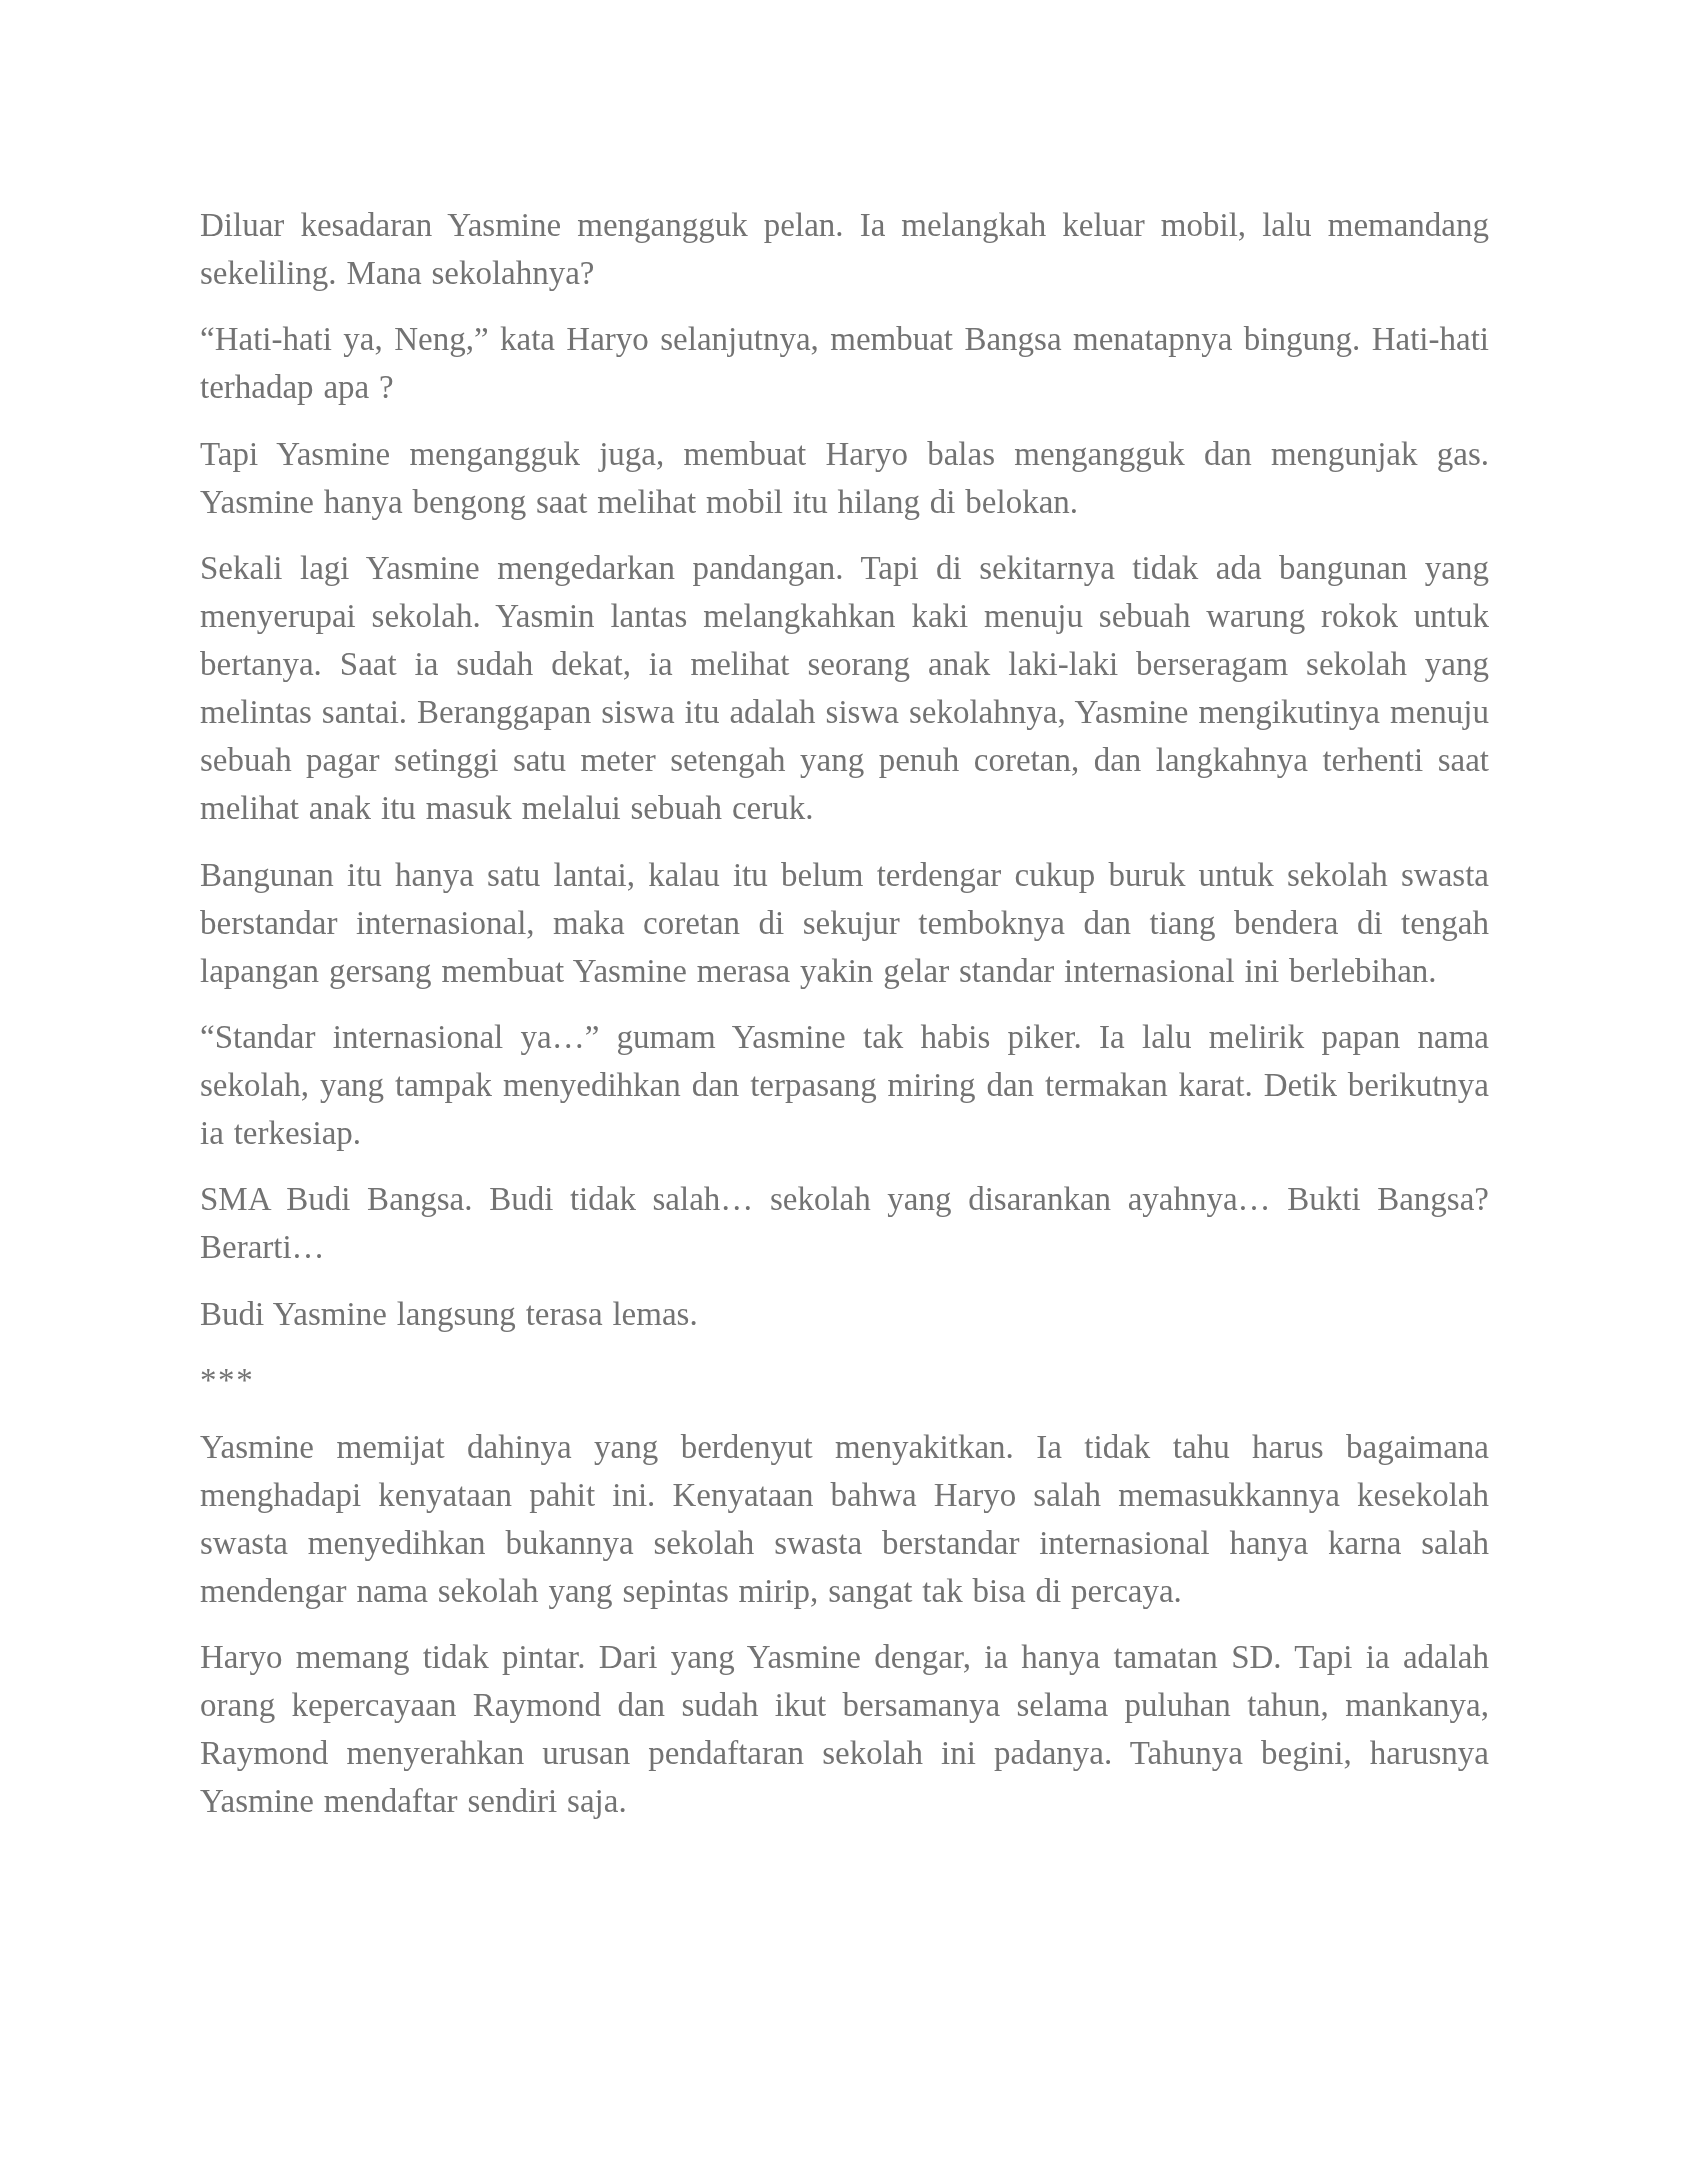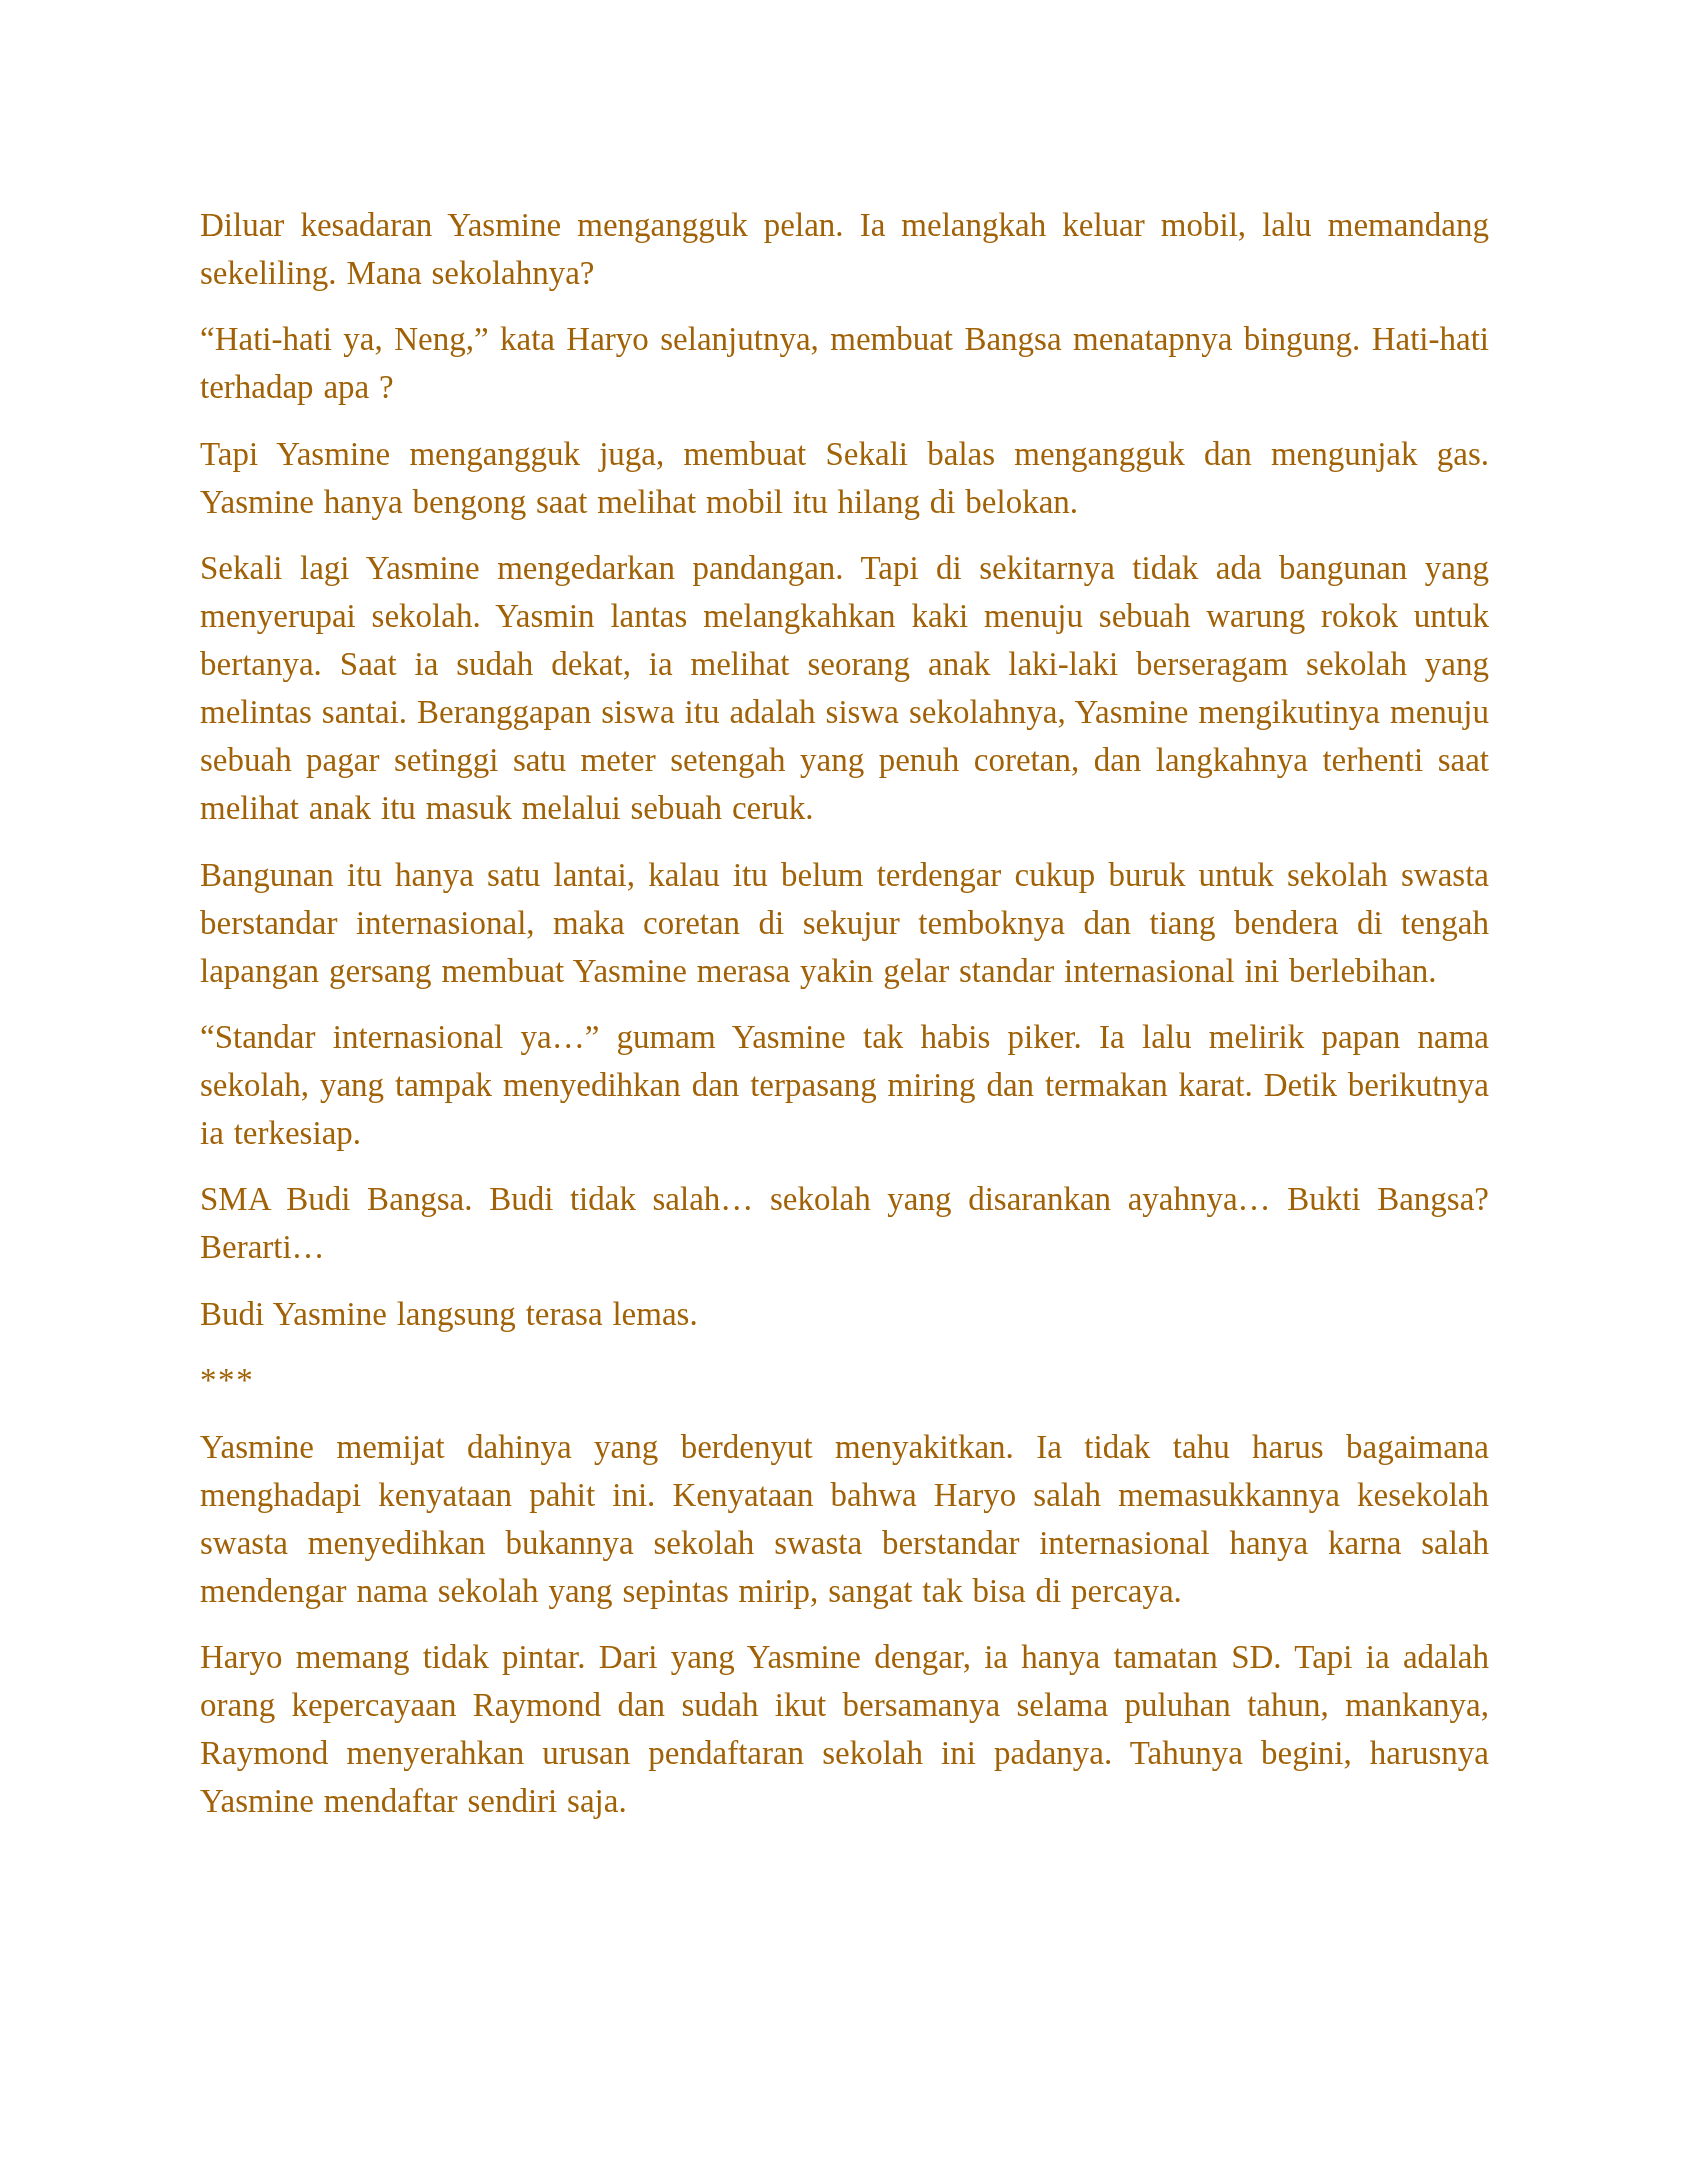--- a/index.html
+++ b/index.html
@@ -11,42 +11,42 @@
     position: relative;
     width: 1687px;
     height: 2183px;
     margin: 0 auto;
     background: #ffffff;
     box-sizing: border-box;
     padding: 201px 198px 0 200px;
     font-family: "Liberation Serif", "DejaVu Serif", serif;
     font-size: 33px;
     line-height: 48px;
-    color: #a16207;
+    color: #737373;
     overflow: hidden;
   }
   .doc-body p {
     margin: 0 0 18.4px 0;
     text-align: justify;
     text-justify: inter-word;
     word-spacing: 1.6px;
   }
   .doc-body p.separator {
     text-align: left;
     letter-spacing: 1.6px;
   }
 </style>
 </head>
 <body>
 
 <div class="page">
   <div class="doc-body">
     <p>Diluar kesadaran Yasmine mengangguk pelan. Ia melangkah keluar mobil, lalu memandang sekeliling. Mana sekolahnya?</p>
     <p>“Hati-hati ya, Neng,” kata Haryo selanjutnya, membuat Bangsa menatapnya bingung. Hati-hati terhadap apa ?</p>
-    <p>Tapi Yasmine mengangguk juga, membuat Sekali balas mengangguk dan mengunjak gas. Yasmine hanya bengong saat melihat mobil itu hilang di belokan.</p>
+    <p>Tapi Yasmine mengangguk juga, membuat Haryo balas mengangguk dan mengunjak gas. Yasmine hanya bengong saat melihat mobil itu hilang di belokan.</p>
     <p>Sekali lagi Yasmine mengedarkan pandangan. Tapi di sekitarnya tidak ada bangunan yang menyerupai sekolah. Yasmin lantas melangkahkan kaki menuju sebuah warung rokok untuk bertanya. Saat ia sudah dekat, ia melihat seorang anak laki-laki berseragam sekolah yang melintas santai. Beranggapan siswa itu adalah siswa sekolahnya, Yasmine mengikutinya menuju sebuah pagar setinggi satu meter setengah yang penuh coretan, dan langkahnya terhenti saat melihat anak itu masuk melalui sebuah ceruk.</p>
     <p>Bangunan itu hanya satu lantai, kalau itu belum terdengar cukup buruk untuk sekolah swasta berstandar internasional, maka coretan di sekujur temboknya dan tiang bendera di tengah lapangan gersang membuat Yasmine merasa yakin gelar standar internasional ini berlebihan.</p>
     <p>“Standar internasional ya…” gumam Yasmine tak habis piker. Ia lalu melirik papan nama sekolah, yang tampak menyedihkan dan terpasang miring dan termakan karat. Detik berikutnya ia terkesiap.</p>
     <p>SMA Budi Bangsa. Budi tidak salah… sekolah yang disarankan ayahnya… Bukti Bangsa? Berarti…</p>
     <p>Budi Yasmine langsung terasa lemas.</p>
     <p class="separator">***</p>
     <p>Yasmine memijat dahinya yang berdenyut menyakitkan. Ia tidak tahu harus bagaimana menghadapi kenyataan pahit ini. Kenyataan bahwa Haryo salah memasukkannya kesekolah swasta menyedihkan bukannya sekolah swasta berstandar internasional hanya karna salah mendengar nama sekolah yang sepintas mirip, sangat tak bisa di percaya.</p>
     <p>Haryo memang tidak pintar. Dari yang Yasmine dengar, ia hanya tamatan SD. Tapi ia adalah orang kepercayaan Raymond dan sudah ikut bersamanya selama puluhan tahun, mankanya, Raymond menyerahkan urusan pendaftaran sekolah ini padanya. Tahunya begini, harusnya Yasmine mendaftar sendiri saja.</p>
   </div>
 </div>

